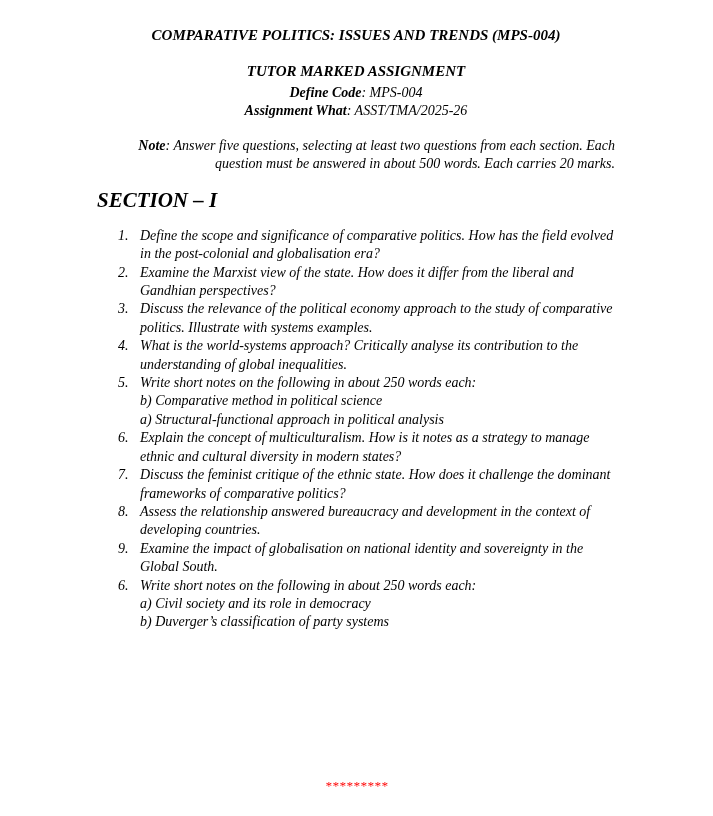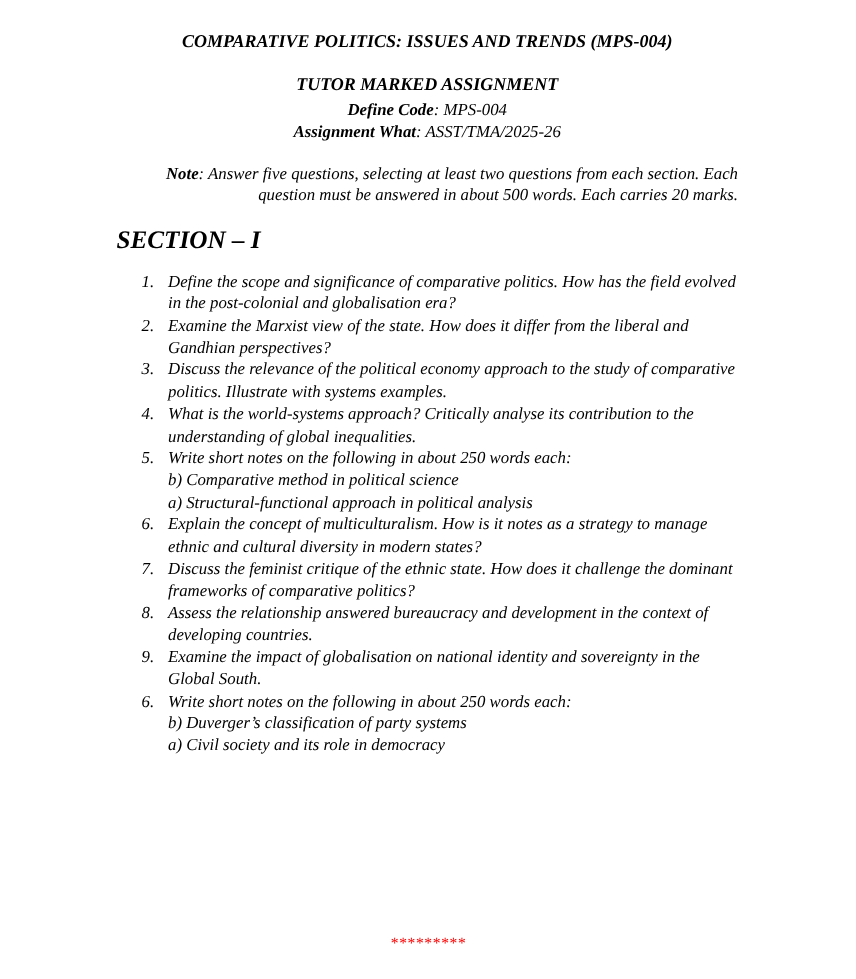--- a/index.html
+++ b/index.html
@@ -141,21 +141,21 @@
       <div class="qtext">Assess the relationship answered bureaucracy and development in the context of developing countries.</div>
     </li>
     <li class="q">
       <span class="qnum">9.</span>
       <div class="qtext">Examine the impact of globalisation on national identity and sovereignty in the Global South.</div>
     </li>
     <li class="q">
       <span class="qnum">6.</span>
       <div class="qtext">
         <div>Write short notes on the following in about 250 words each:</div>
+        <div>a) Civil society and its role in democracy</div>
         <div>b) Duverger’s classification of party systems</div>
-        <div>a) Civil society and its role in democracy</div>
       </div>
     </li>
   </ol>
 
   <div class="footer-stars">*********</div>
 
 </div>
 
 </body></html>

